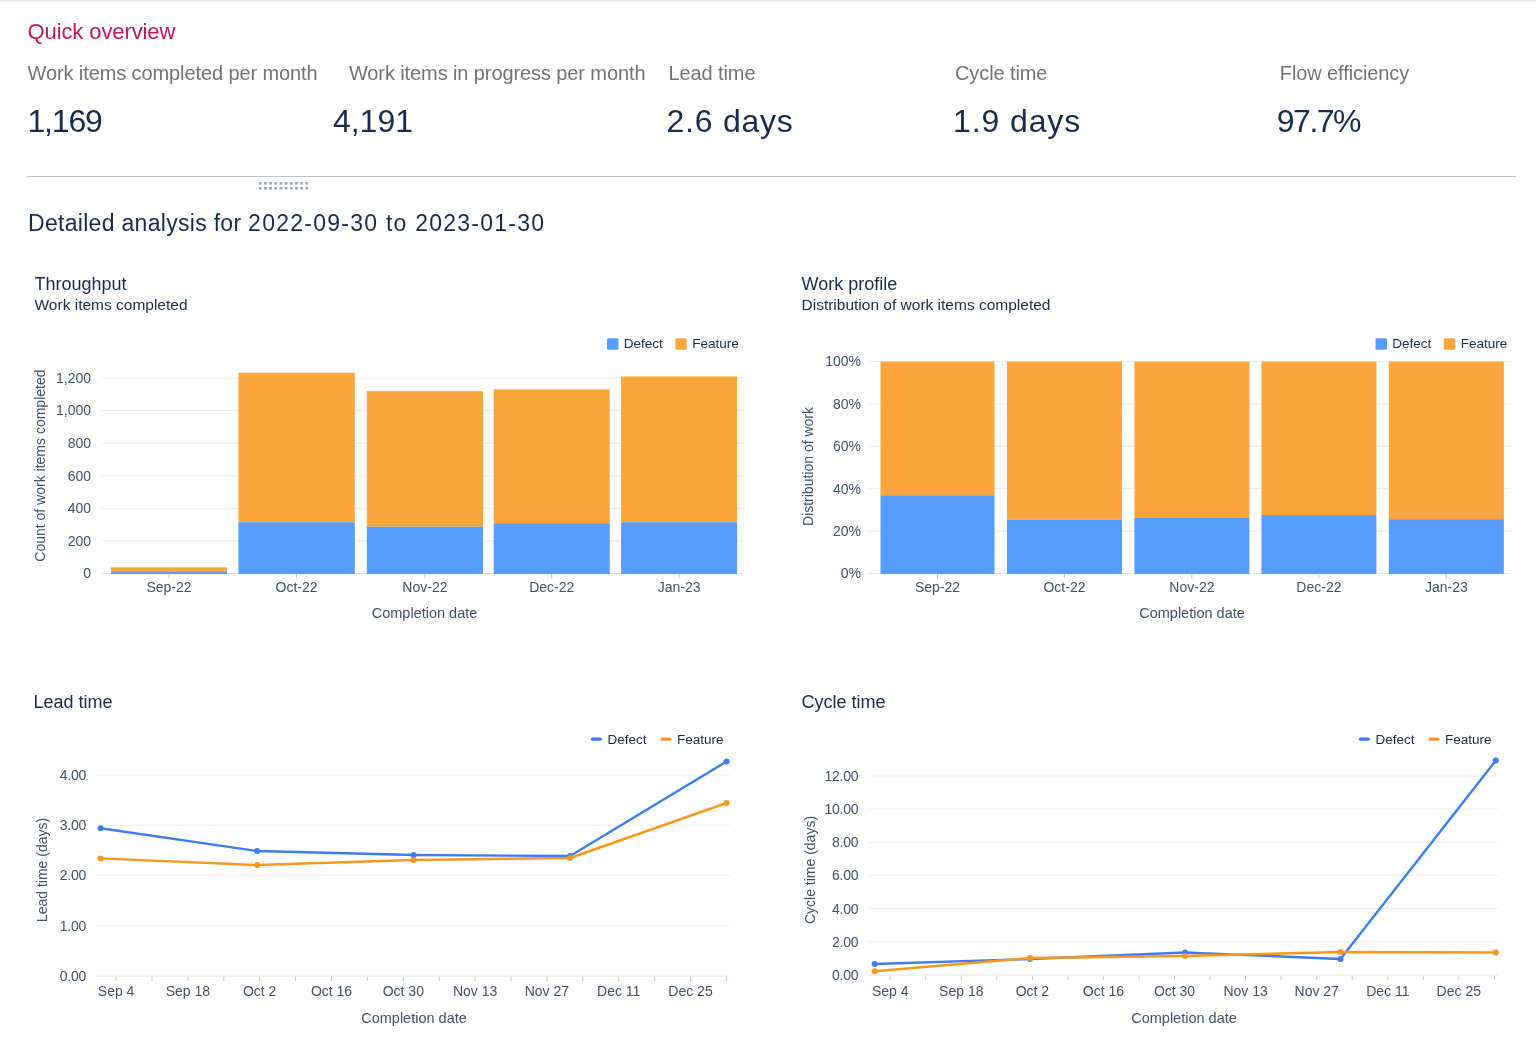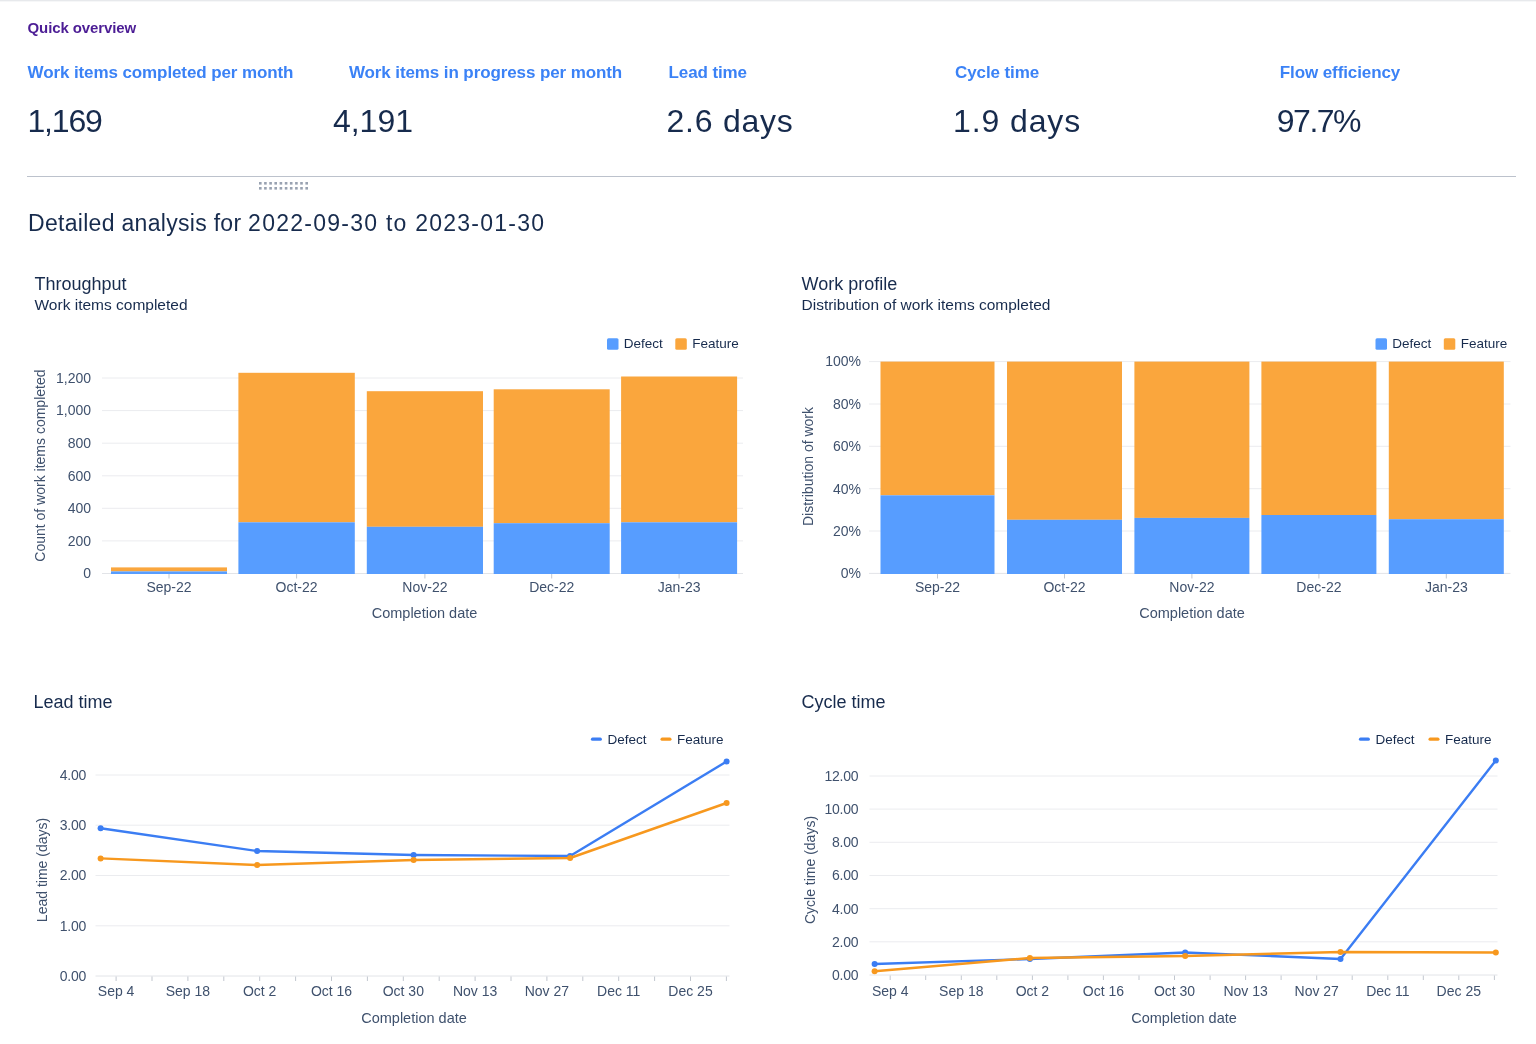--- a/index.html
+++ b/index.html
@@ -1,20 +1,20 @@
 <!DOCTYPE html>
 <html><head>
 <meta charset="utf-8">
 <style>
 * { margin:0; padding:0; box-sizing:border-box; }
 html,body { width:1536px; height:1044px; background:#fff; font-family:"Liberation Sans", sans-serif; overflow:hidden; position:relative; }
 .abs { position:absolute; }
-.h1 { font-size:15px; font-weight:700; color:#4c1d95; letter-spacing:-0.1px; }
+.h1 { font-size:22px; font-weight:400; color:#be185d; letter-spacing:-0.1px; }
 .h2 { font-size:23px; font-weight:500; color:#172B4D; letter-spacing:0.3px; }
-.mlabel { font-size:17px; font-weight:700; color:#3b82f6; letter-spacing:-0.1px; line-height:16px; position:absolute; top:65px; white-space:nowrap; }
+.mlabel { font-size:20px; font-weight:400; color:#737373; letter-spacing:-0.1px; line-height:16px; position:absolute; top:65px; white-space:nowrap; }
 .mvalue { font-size:32px; font-weight:500; color:#172B4D; letter-spacing:-0.3px; line-height:27px; position:absolute; top:108px; white-space:nowrap; }
 </style>
 </head>
 <body>
 <div class="abs" style="left:0;top:0;width:1536px;height:1px;background:#E7E9EC"></div>
 <div class="abs" style="left:0;top:1px;width:1536px;height:1px;background:#F6F7F8"></div>
 <div class="abs h1" style="left:27.5px;top:19px;">Quick overview</div>
 <div style="position:absolute;left:27.5px;top:0">
 <div class="mlabel" style="left:0px">Work items completed per month</div>
 <div class="mvalue" style="letter-spacing:-1.2px">1,169</div>

